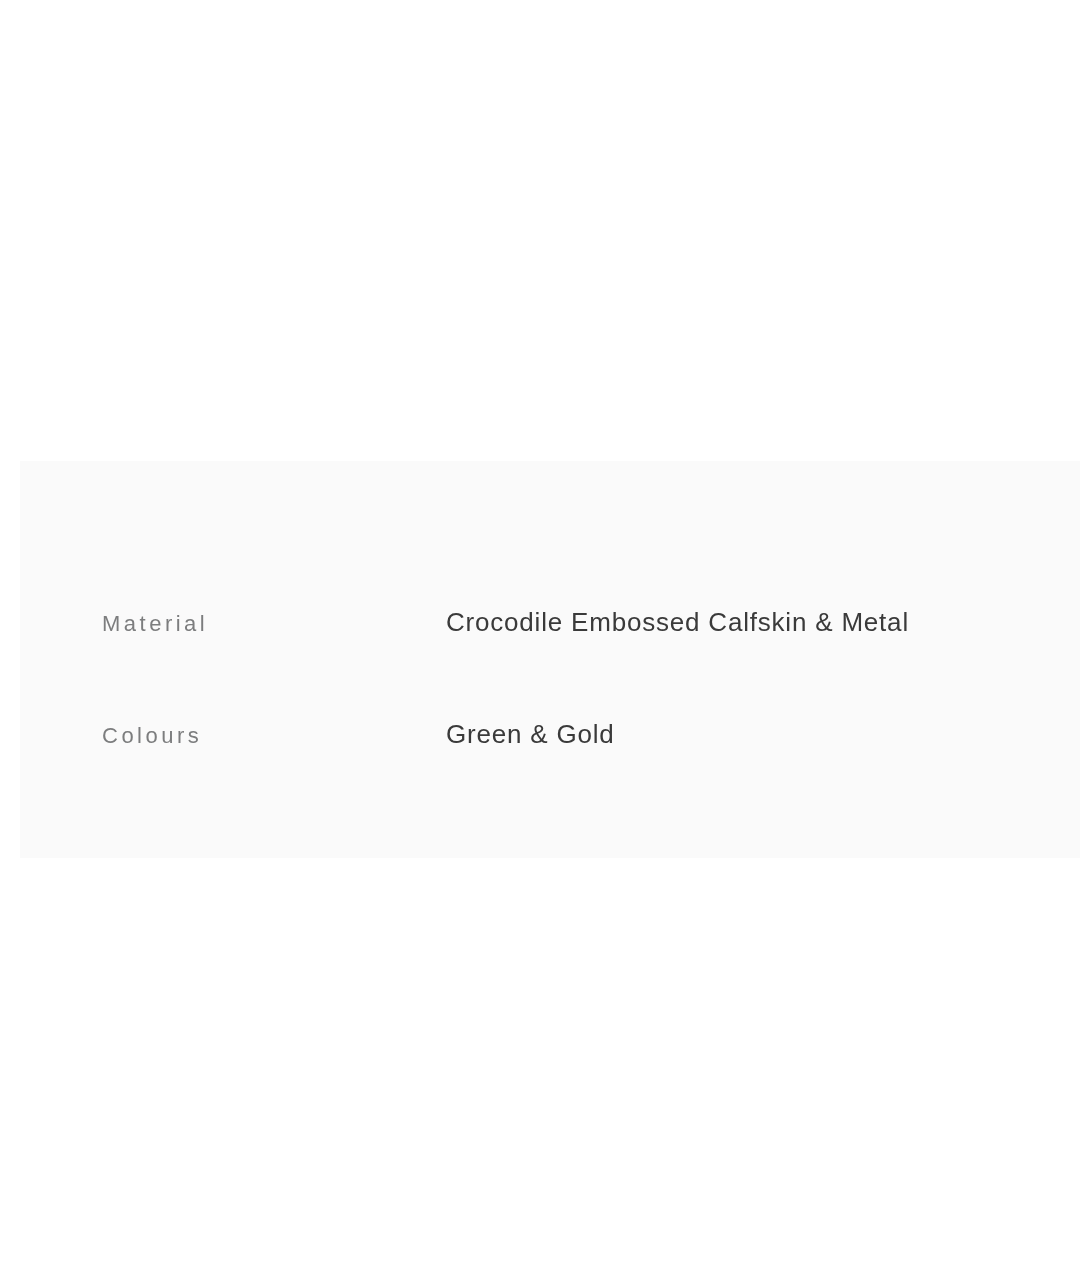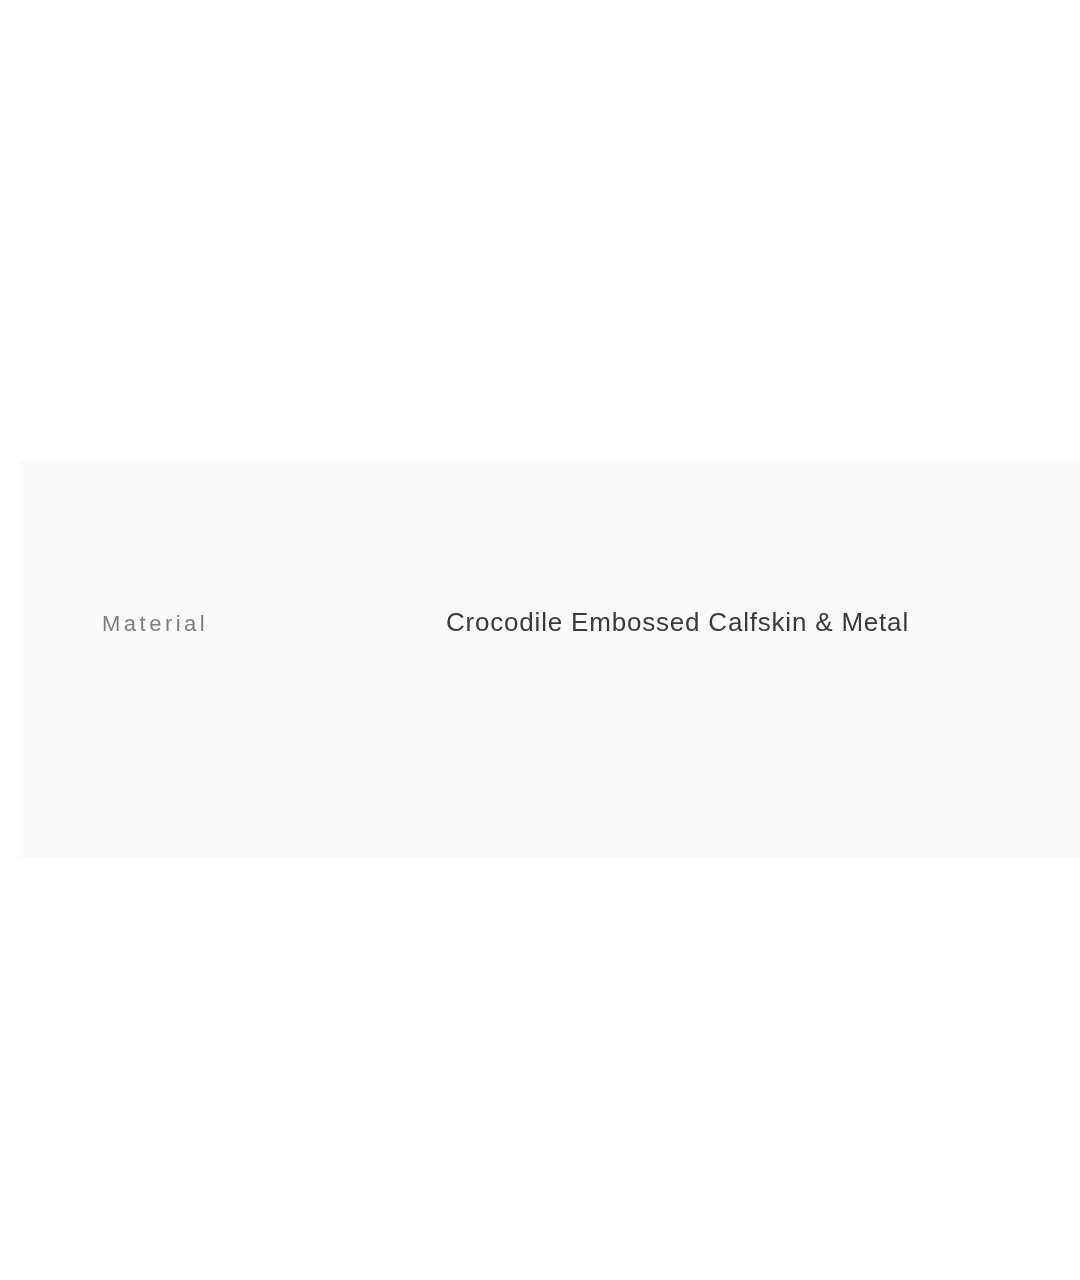--- a/index.html
+++ b/index.html
@@ -60,20 +60,22 @@
 
   <div class="details-band">
     <div class="details-table">
 
       <div class="details-row">
         <span class="details-label">Material</span>
         <span class="details-value">Crocodile Embossed Calfskin &amp; Metal</span>
       </div>
 
       <div class="details-row">
+        <span class="details-label">Colours</span>
+        <span class="details-value">Green &amp; Gold</span>
       </div>
 
       <div class="details-row">
       </div>
 
     </div>
   </div>
 
 </div>
 

